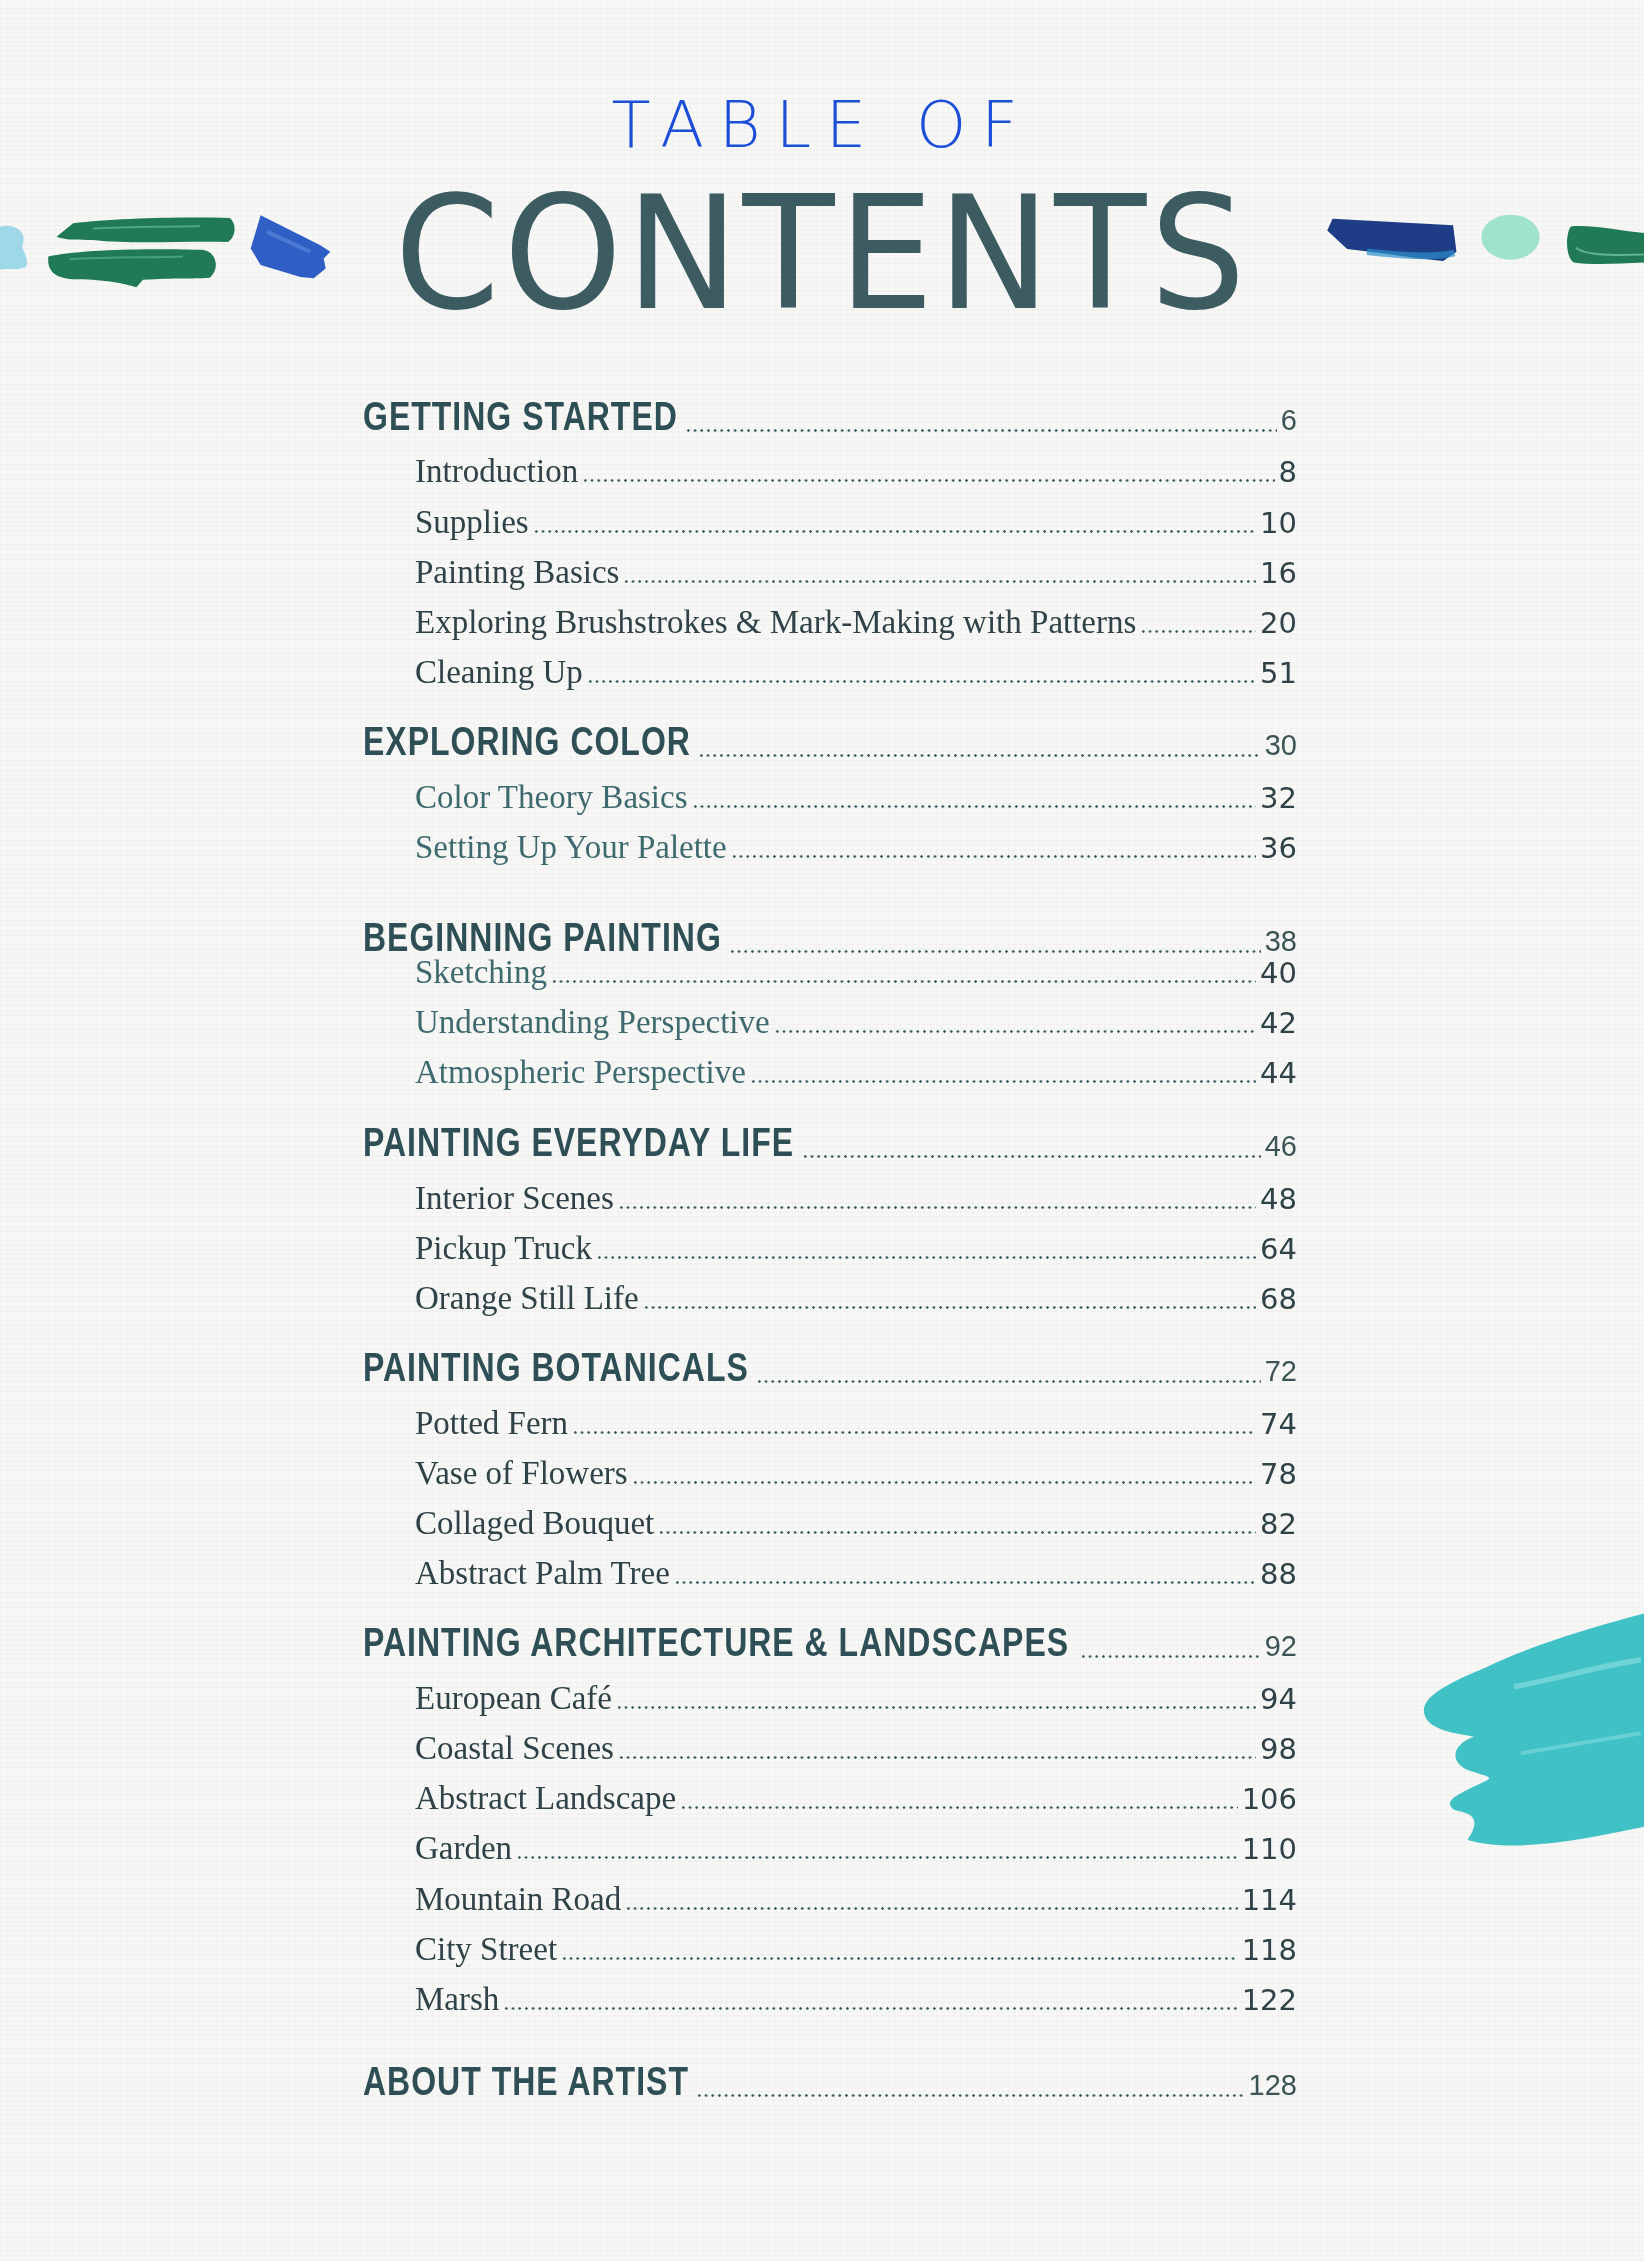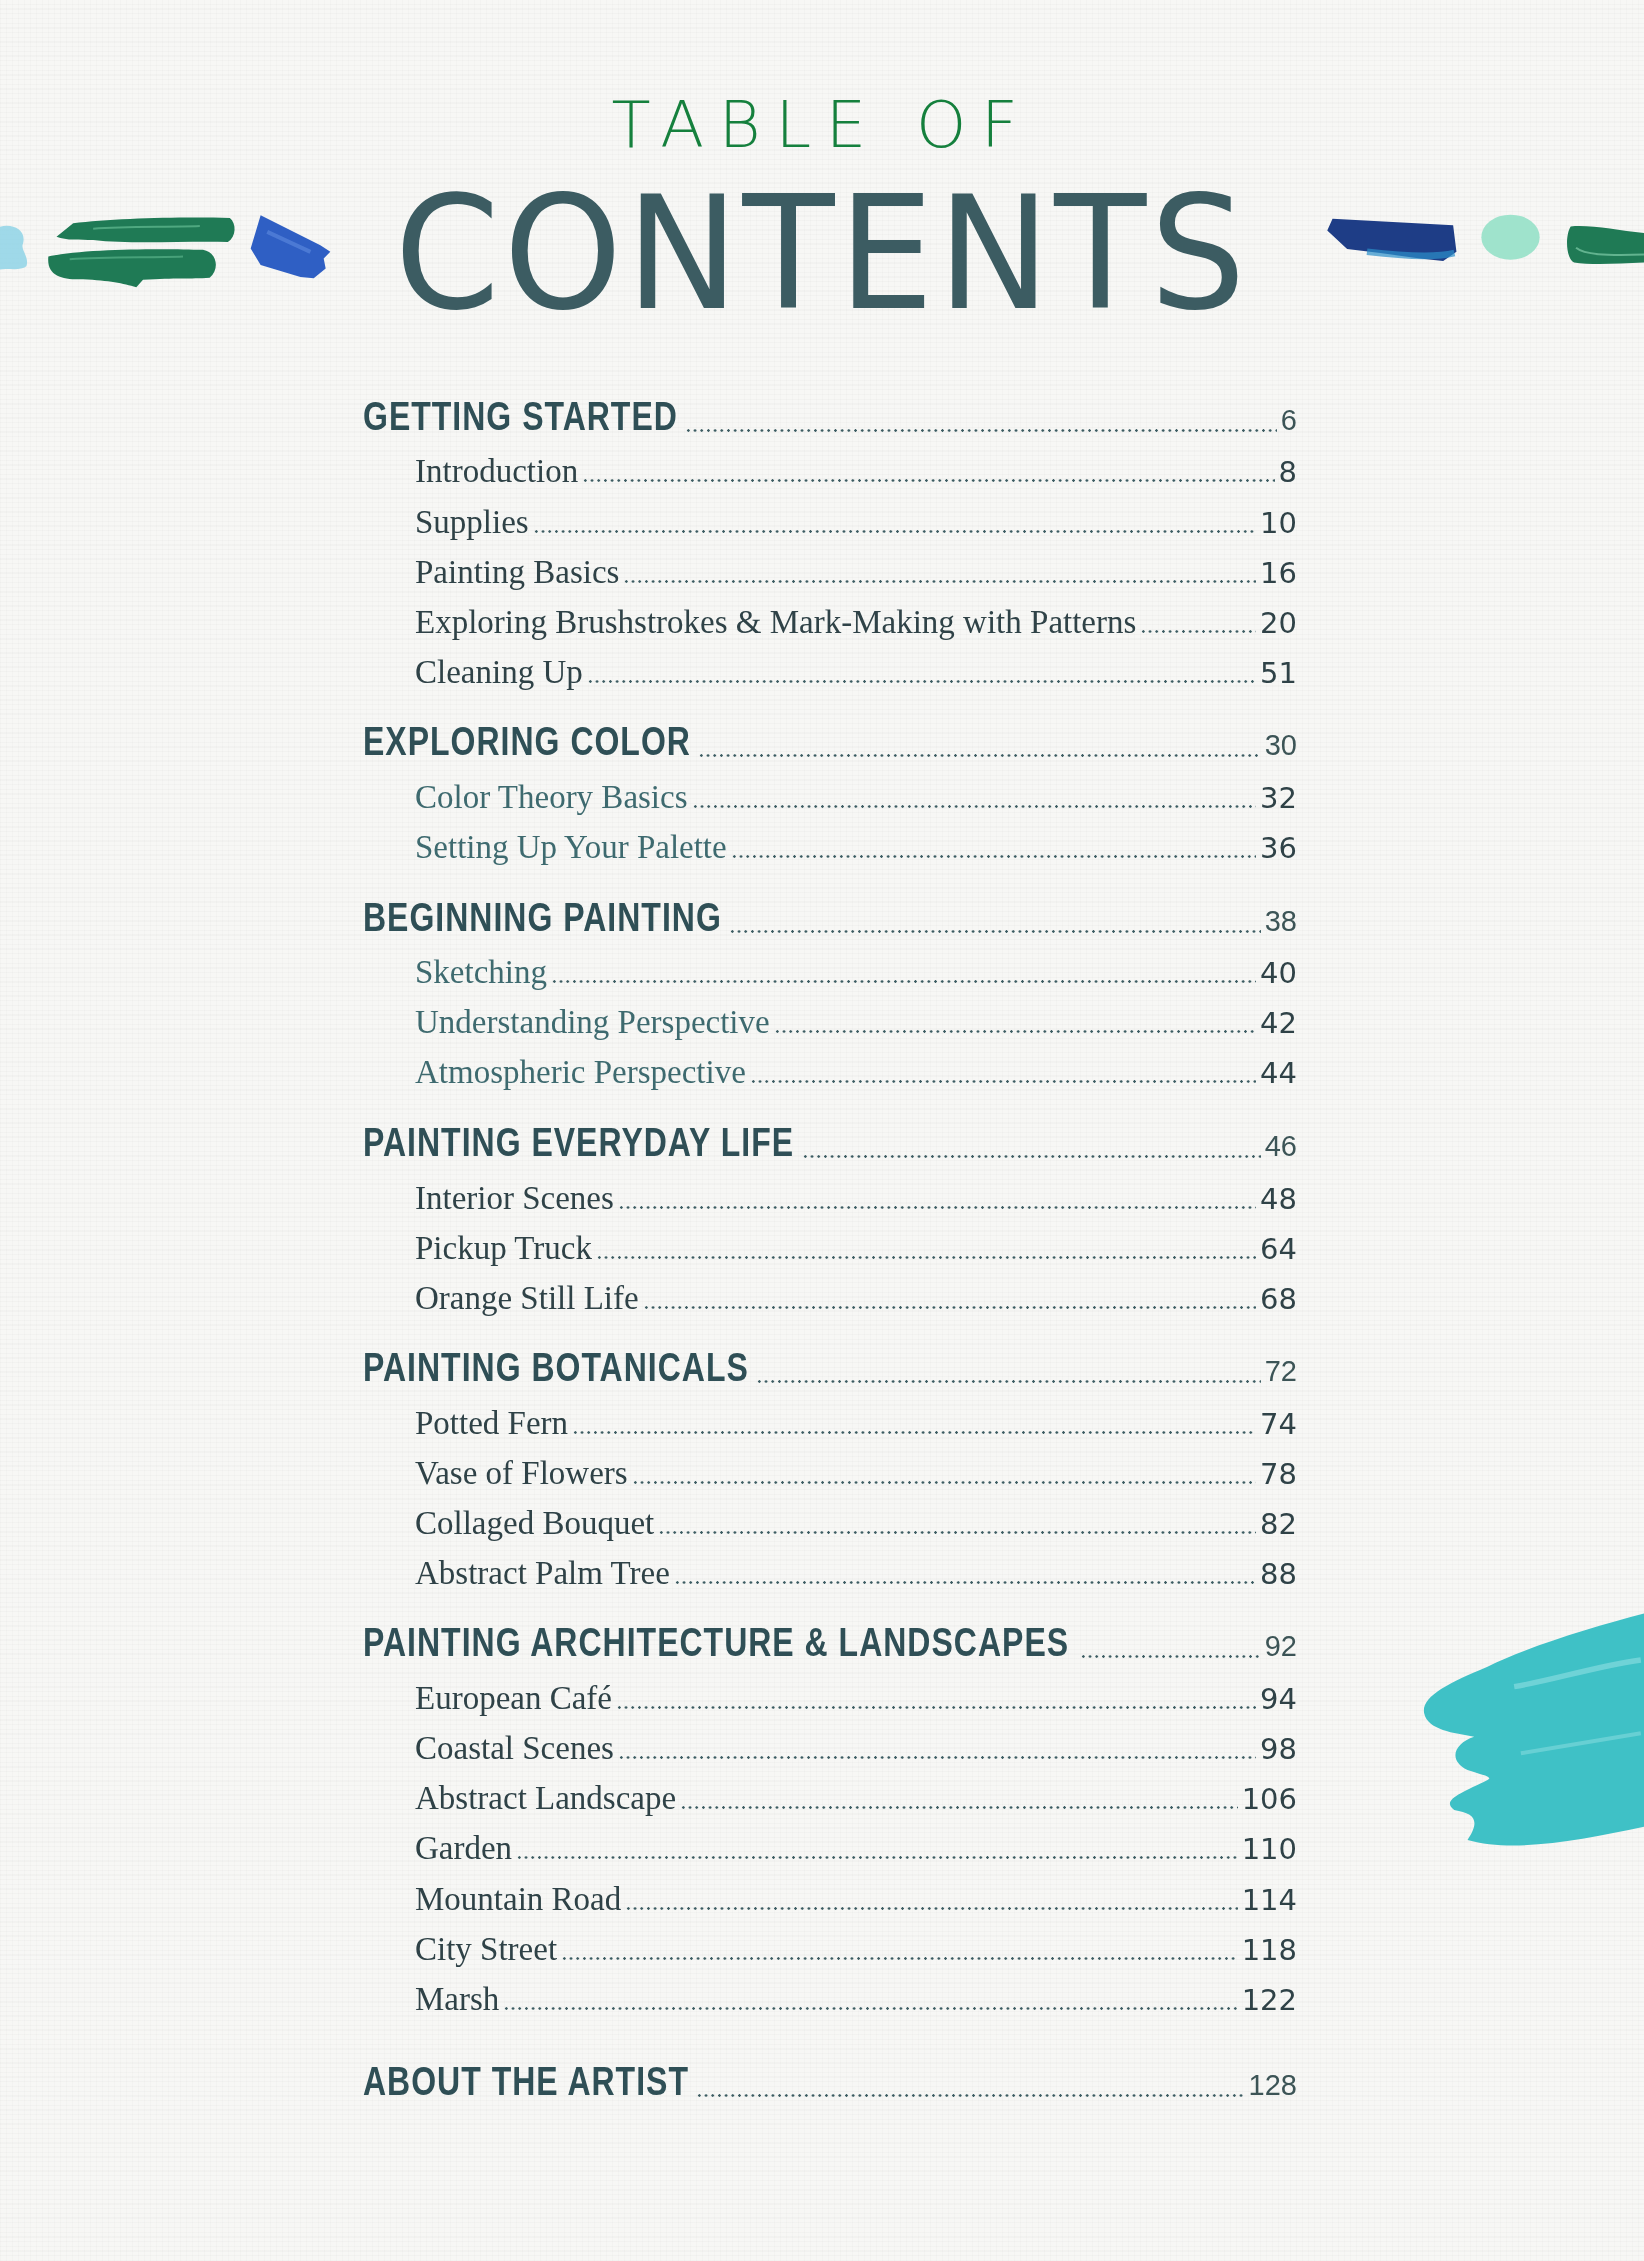--- a/index.html
+++ b/index.html
@@ -8,21 +8,21 @@
       background-color: #f7f7f5;
       background-image:
         repeating-linear-gradient(0deg, rgba(0,0,0,0.018) 0px, rgba(0,0,0,0.018) 1.3px, transparent 1.3px, transparent 4.7px),
         repeating-linear-gradient(90deg, rgba(0,0,0,0.015) 0px, rgba(0,0,0,0.015) 1.3px, transparent 1.3px, transparent 6px);
       font-family: "Liberation Sans", sans-serif;
       color: #33535a;
     }
     .title-top {
       position: absolute; left: 0; width: 1644px; top: 93px; text-align: center;
       font-family: "DejaVu Sans", sans-serif; font-weight: 300; font-size: 64px;
-      letter-spacing: 14.7px; color: #15803d; line-height: 1;
+      letter-spacing: 14.7px; color: #1d4ed8; line-height: 1;
     }
     .title-main {
       position: absolute; left: 0; width: 1644px; top: 175px; text-align: center;
       font-family: "DejaVu Sans", sans-serif; font-size: 157px; font-weight: 400;
       letter-spacing: 4px; color: #3c5c62; line-height: 1; transform: scaleX(0.96);
     }
     .stroke { position: absolute; }
     .toc { position: absolute; left: 363px; top: 0; width: 934px; }
     .row {
       position: absolute; left: 0; width: 934px; display: flex; align-items: baseline;
@@ -130,21 +130,21 @@
     <span class="dots"></span>
     <span class="page">32</span>
   </div>
   <div class="row item teal" style="top:829px">
     <span class="label">Setting Up Your Palette</span>
     <span class="dots"></span>
     <span class="page">36</span>
   </div>
 
   <div class="row section" style="top:894px">
-    <span class="label-wrap" style="width: 362px;"><span class="label">BEGINNING PAINTING</span></span>
+    <span class="label-wrap" style="width: 362px; margin-top: 20px;"><span class="label">BEGINNING PAINTING</span></span>
     <span class="dots"></span>
     <span class="page">38</span>
   </div>
   <div class="row item teal" style="top:954px">
     <span class="label">Sketching</span>
     <span class="dots"></span>
     <span class="page">40</span>
   </div>
   <div class="row item teal" style="top:1004px">
     <span class="label">Understanding Perspective</span>

